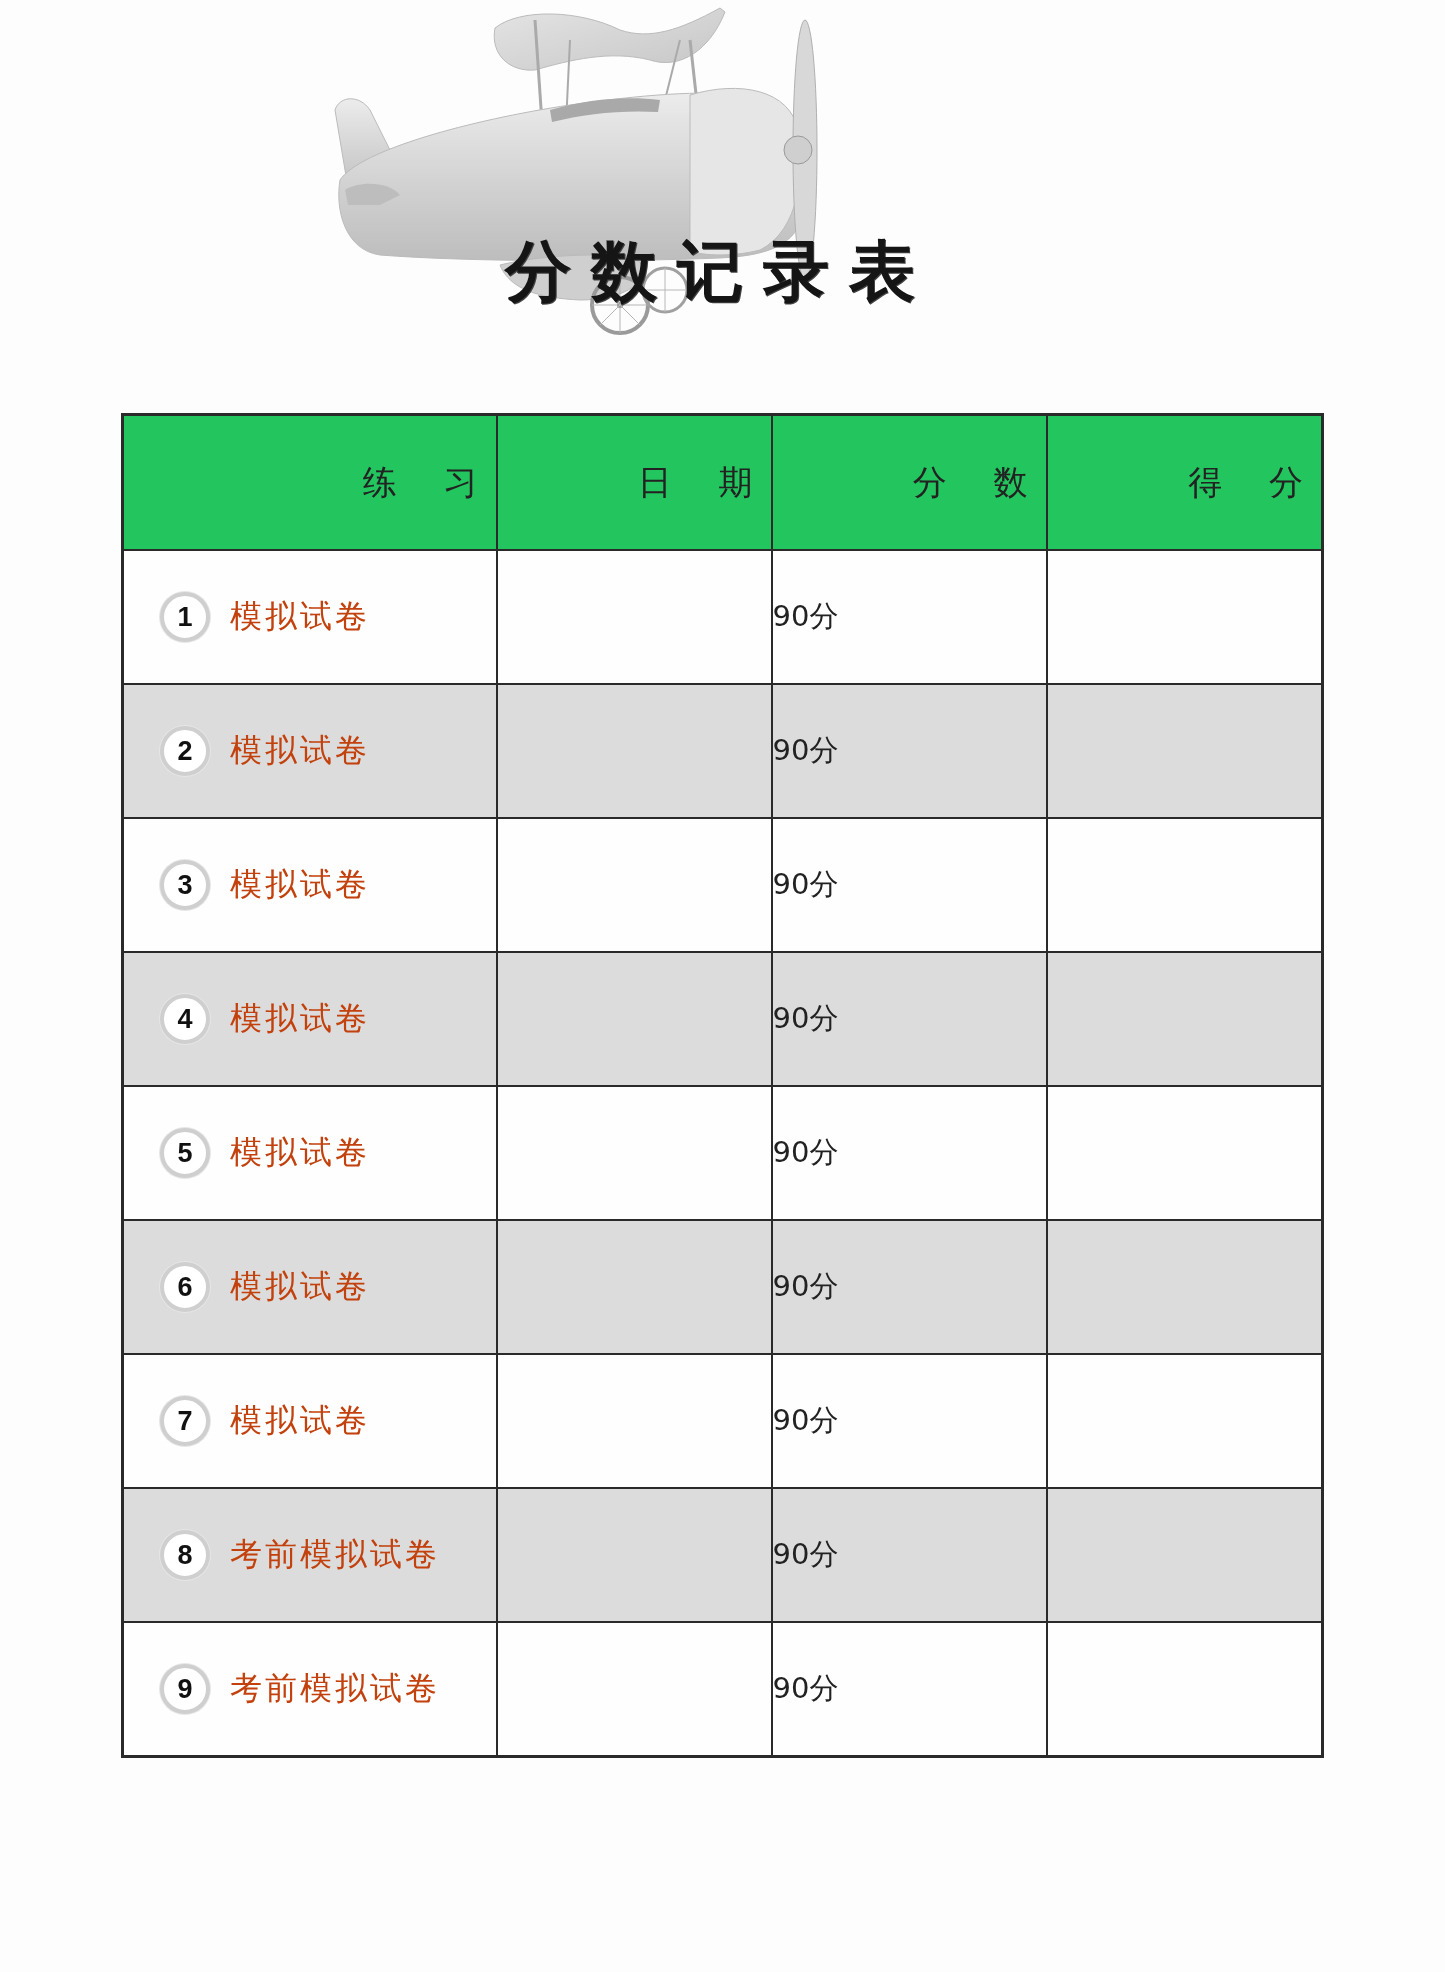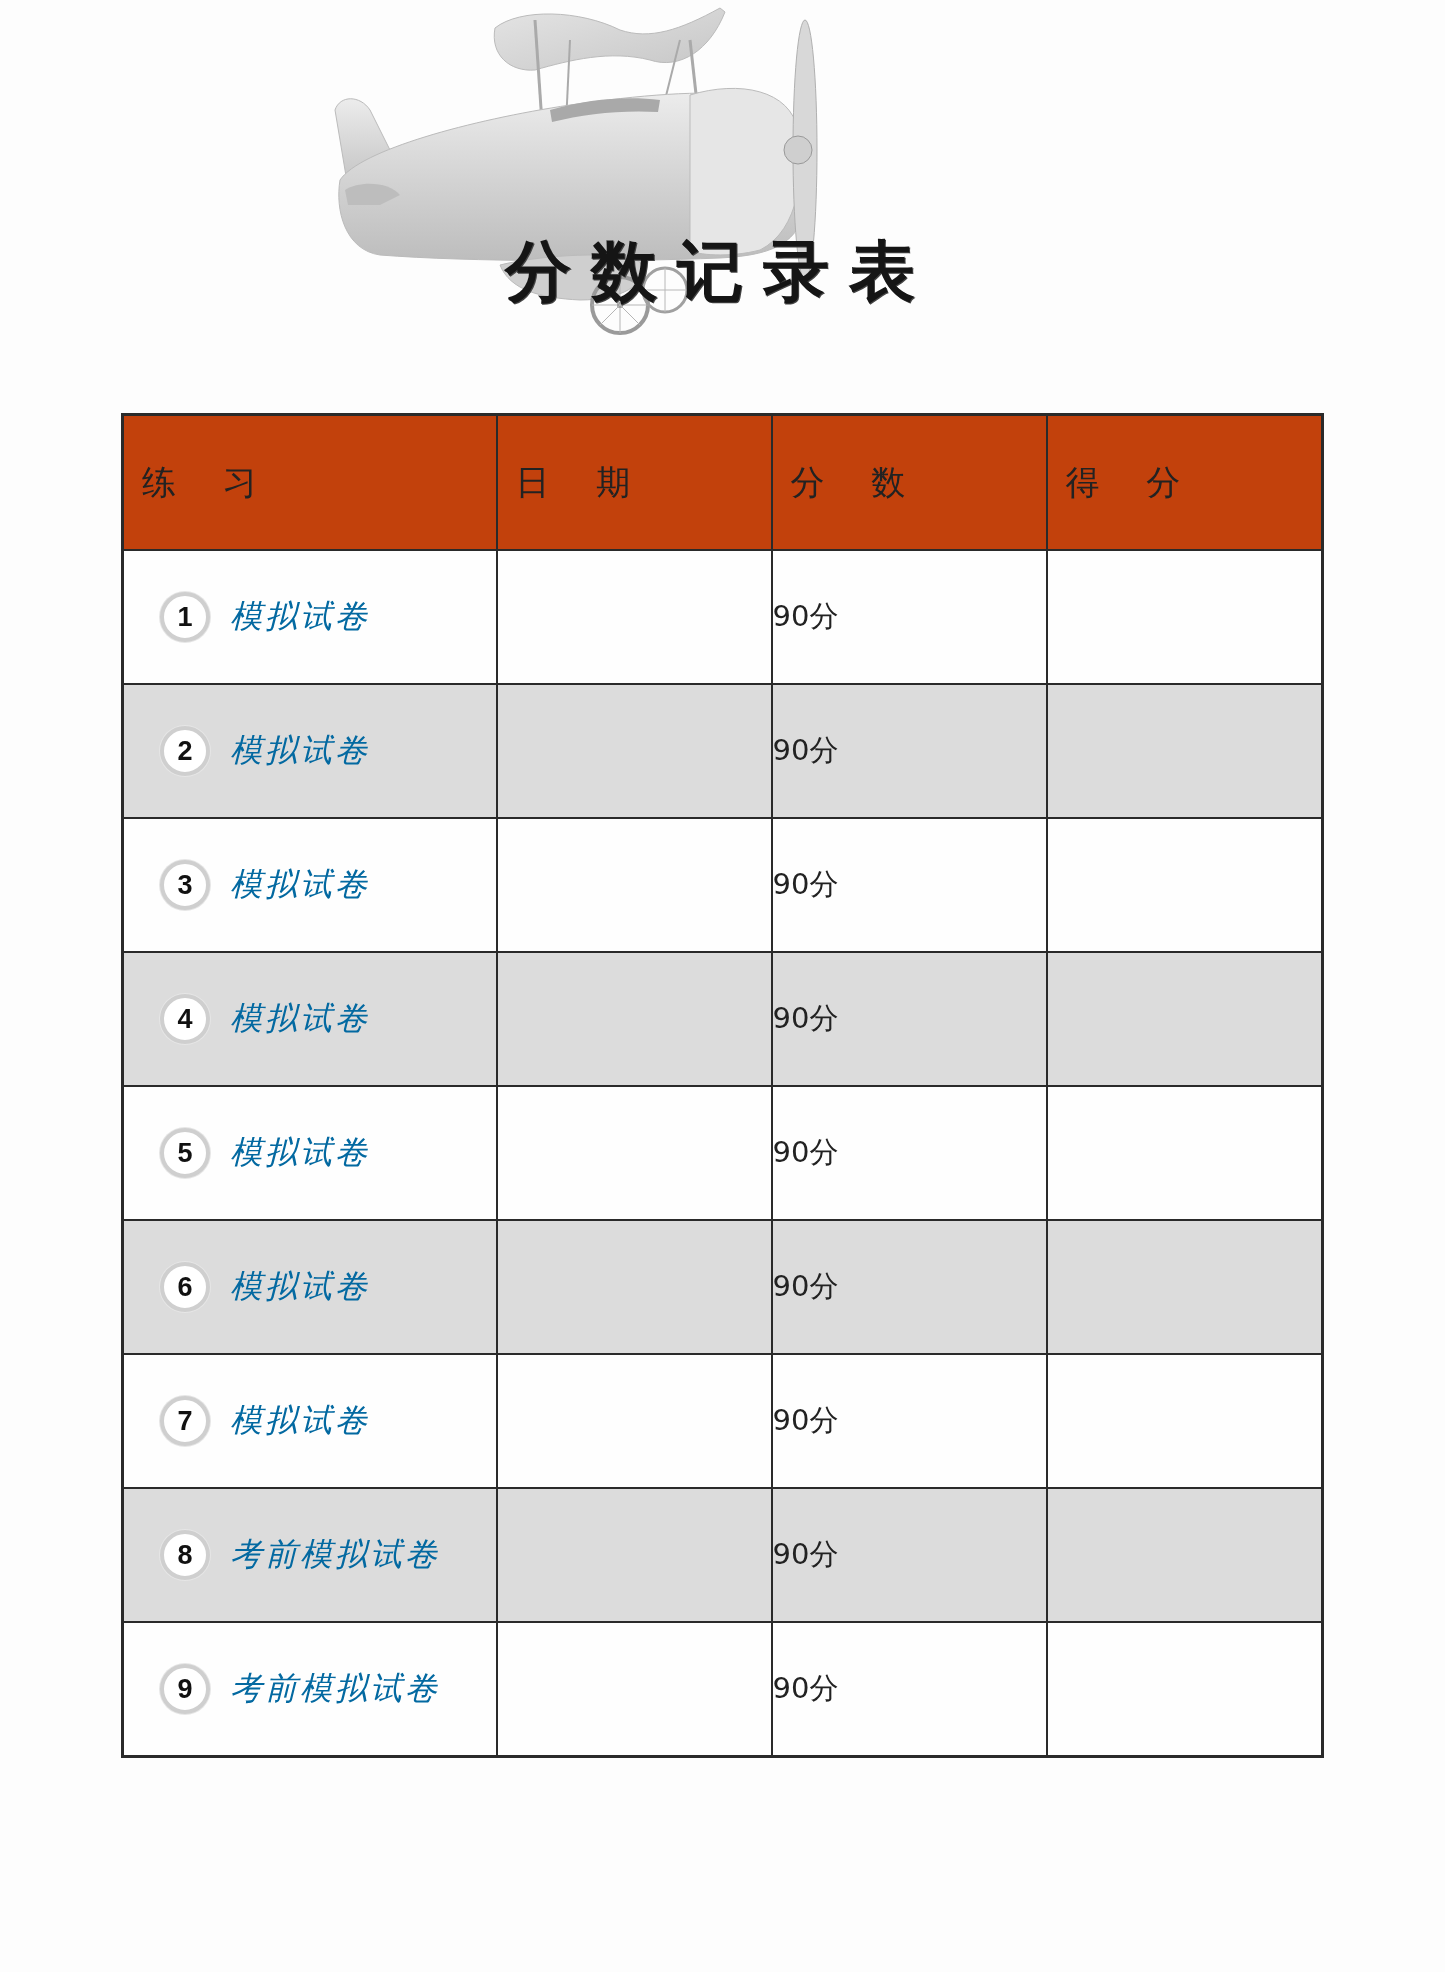--- a/index.html
+++ b/index.html
@@ -17,35 +17,35 @@
   }
   table.score {
     position: absolute; left: 121px; top: 413px; width: 1200px;
     border-collapse: collapse; table-layout: fixed;
   }
   table.score td, table.score th {
     border: 2px solid #2a2a2a; padding: 0; vertical-align: middle;
   }
   table.score { border: 3px solid #2a2a2a; }
   th {
-    height: 133px; background: #c2410c; font-weight: normal; font-size: 34px; letter-spacing: 18px;
-    color: #222; text-align: left;
+    height: 133px; background: #22c55e; font-weight: normal; font-size: 34px; letter-spacing: 18px;
+    color: #222; text-align: right;
   }
   th span { display: inline-block; padding-left: 18px; }
   td { height: 132px; }
   tr.shade td { background: #dcdcdc; }
   tr.plain td { background: #fefefe; }
   .ex { display: flex; align-items: center; padding-left: 36px; }
   .num {
     width: 42px; height: 42px; border-radius: 50%; background: #fff;
     border: 4px solid #cfcfcf; box-shadow: 0 0 0 1px #e6e6e6;
     display: flex; align-items: center; justify-content: center;
     font-weight: bold; font-size: 27px; color: #111; font-family: "Liberation Sans", sans-serif;
   }
-  .exname { margin-left: 20px; font-size: 32px; letter-spacing: 3px; color: #0369a1; font-style: italic; }
+  .exname { margin-left: 20px; font-size: 32px; letter-spacing: 3px; color: #c2410c; }
   .score-val { text-align: left; font-size: 29px; color: #222; }
 </style>
 </head>
 <body>
 
 <div class="banner">
   <svg class="plane" viewBox="0 0 640 340" xmlns="http://www.w3.org/2000/svg">
     <defs>
       <linearGradient id="body" x1="0" y1="0" x2="0" y2="1">
         <stop offset="0" stop-color="#ececec"></stop>

